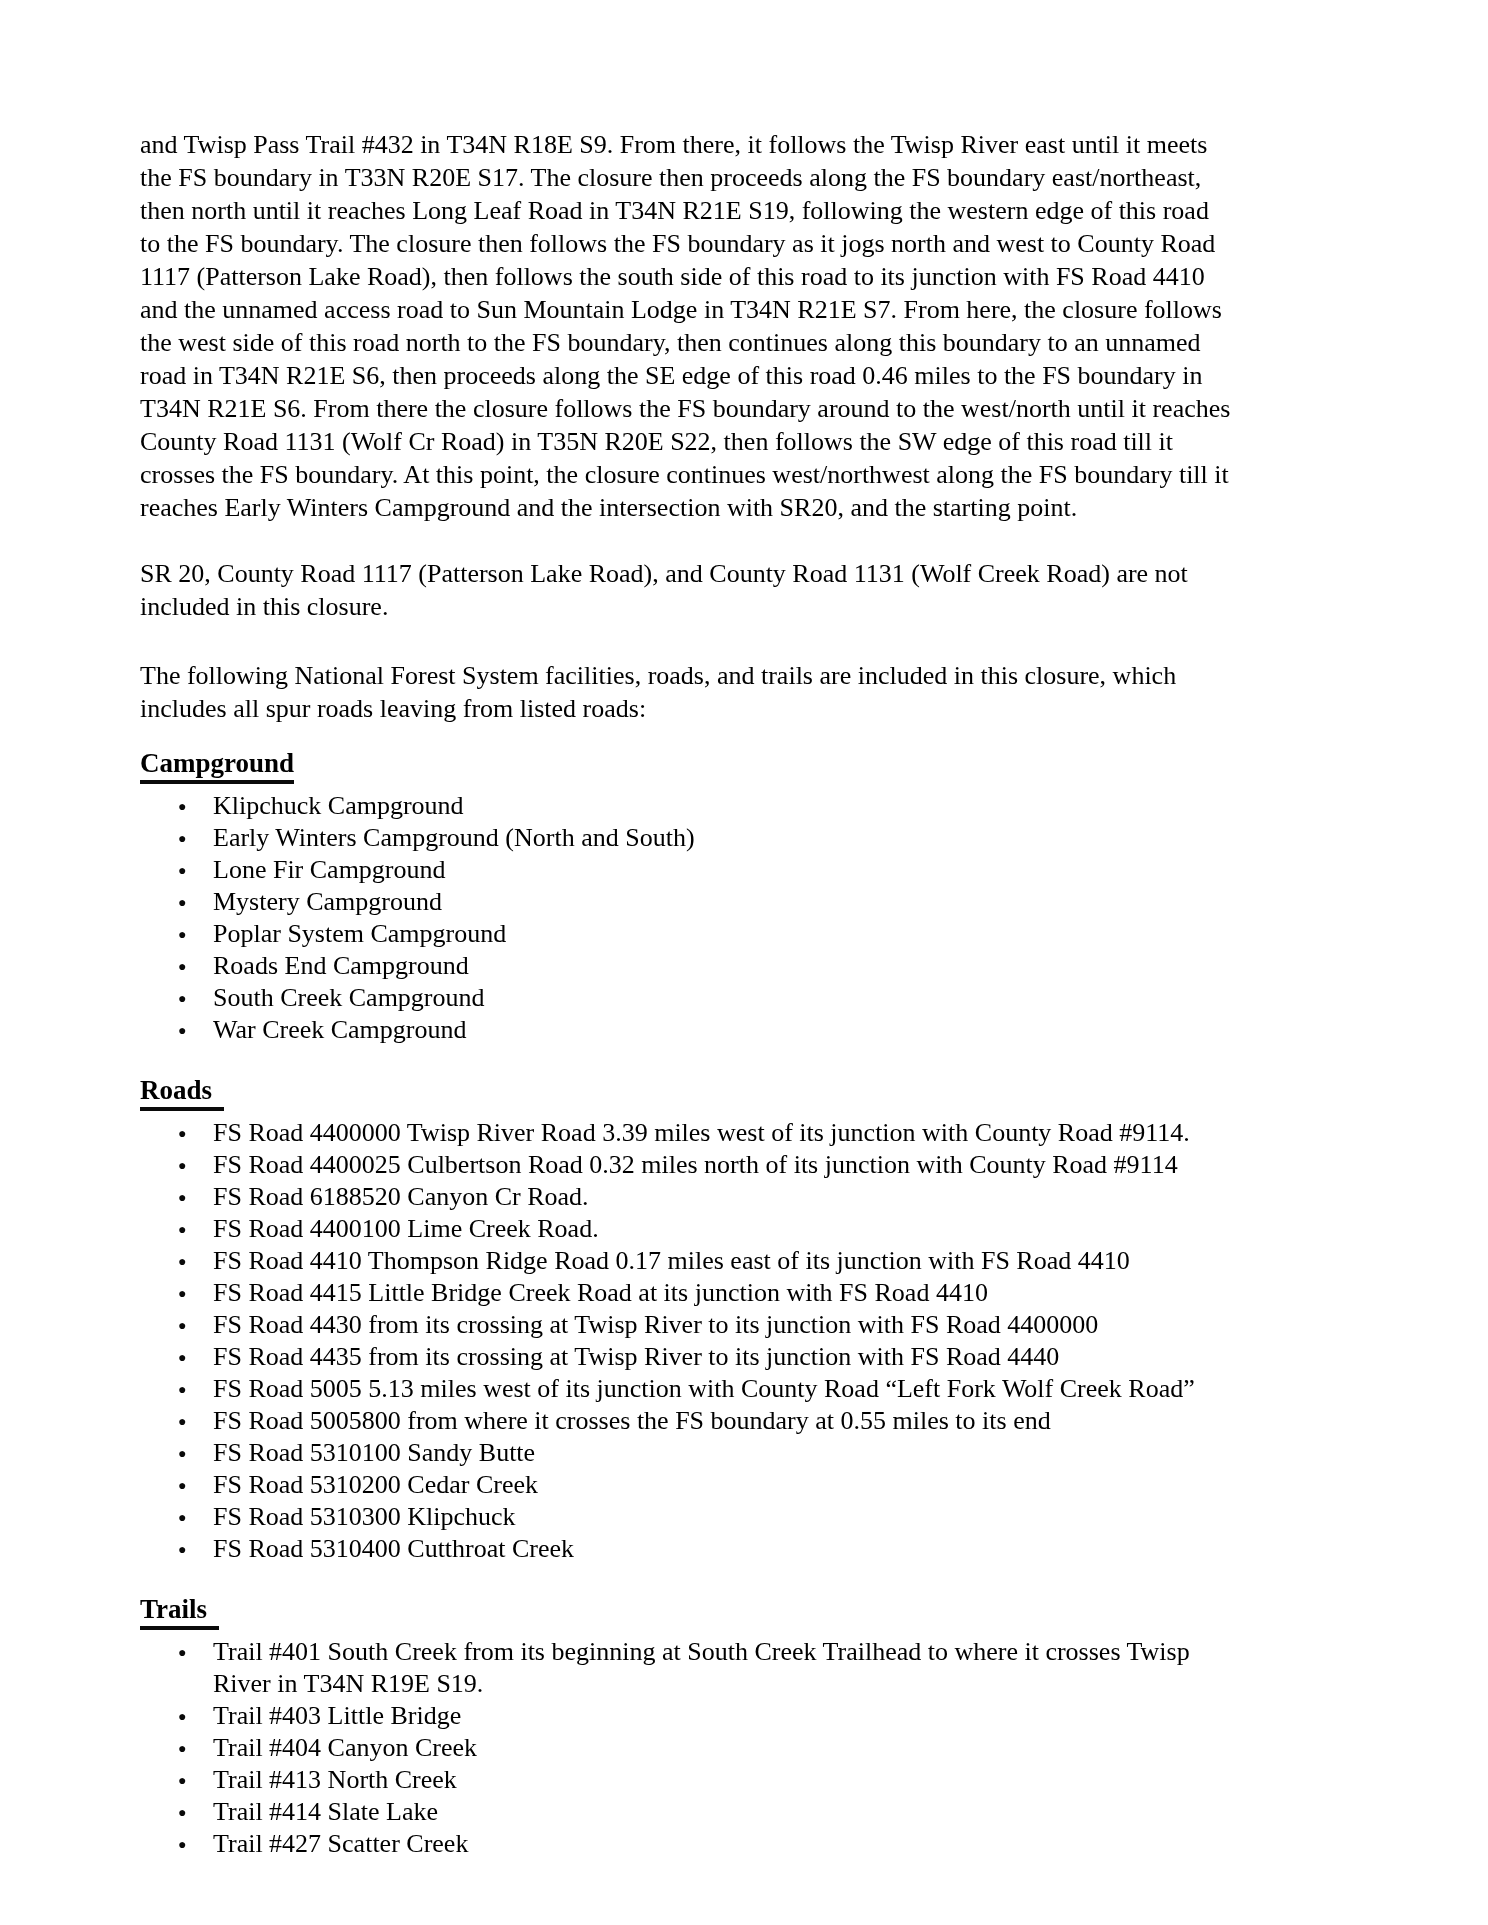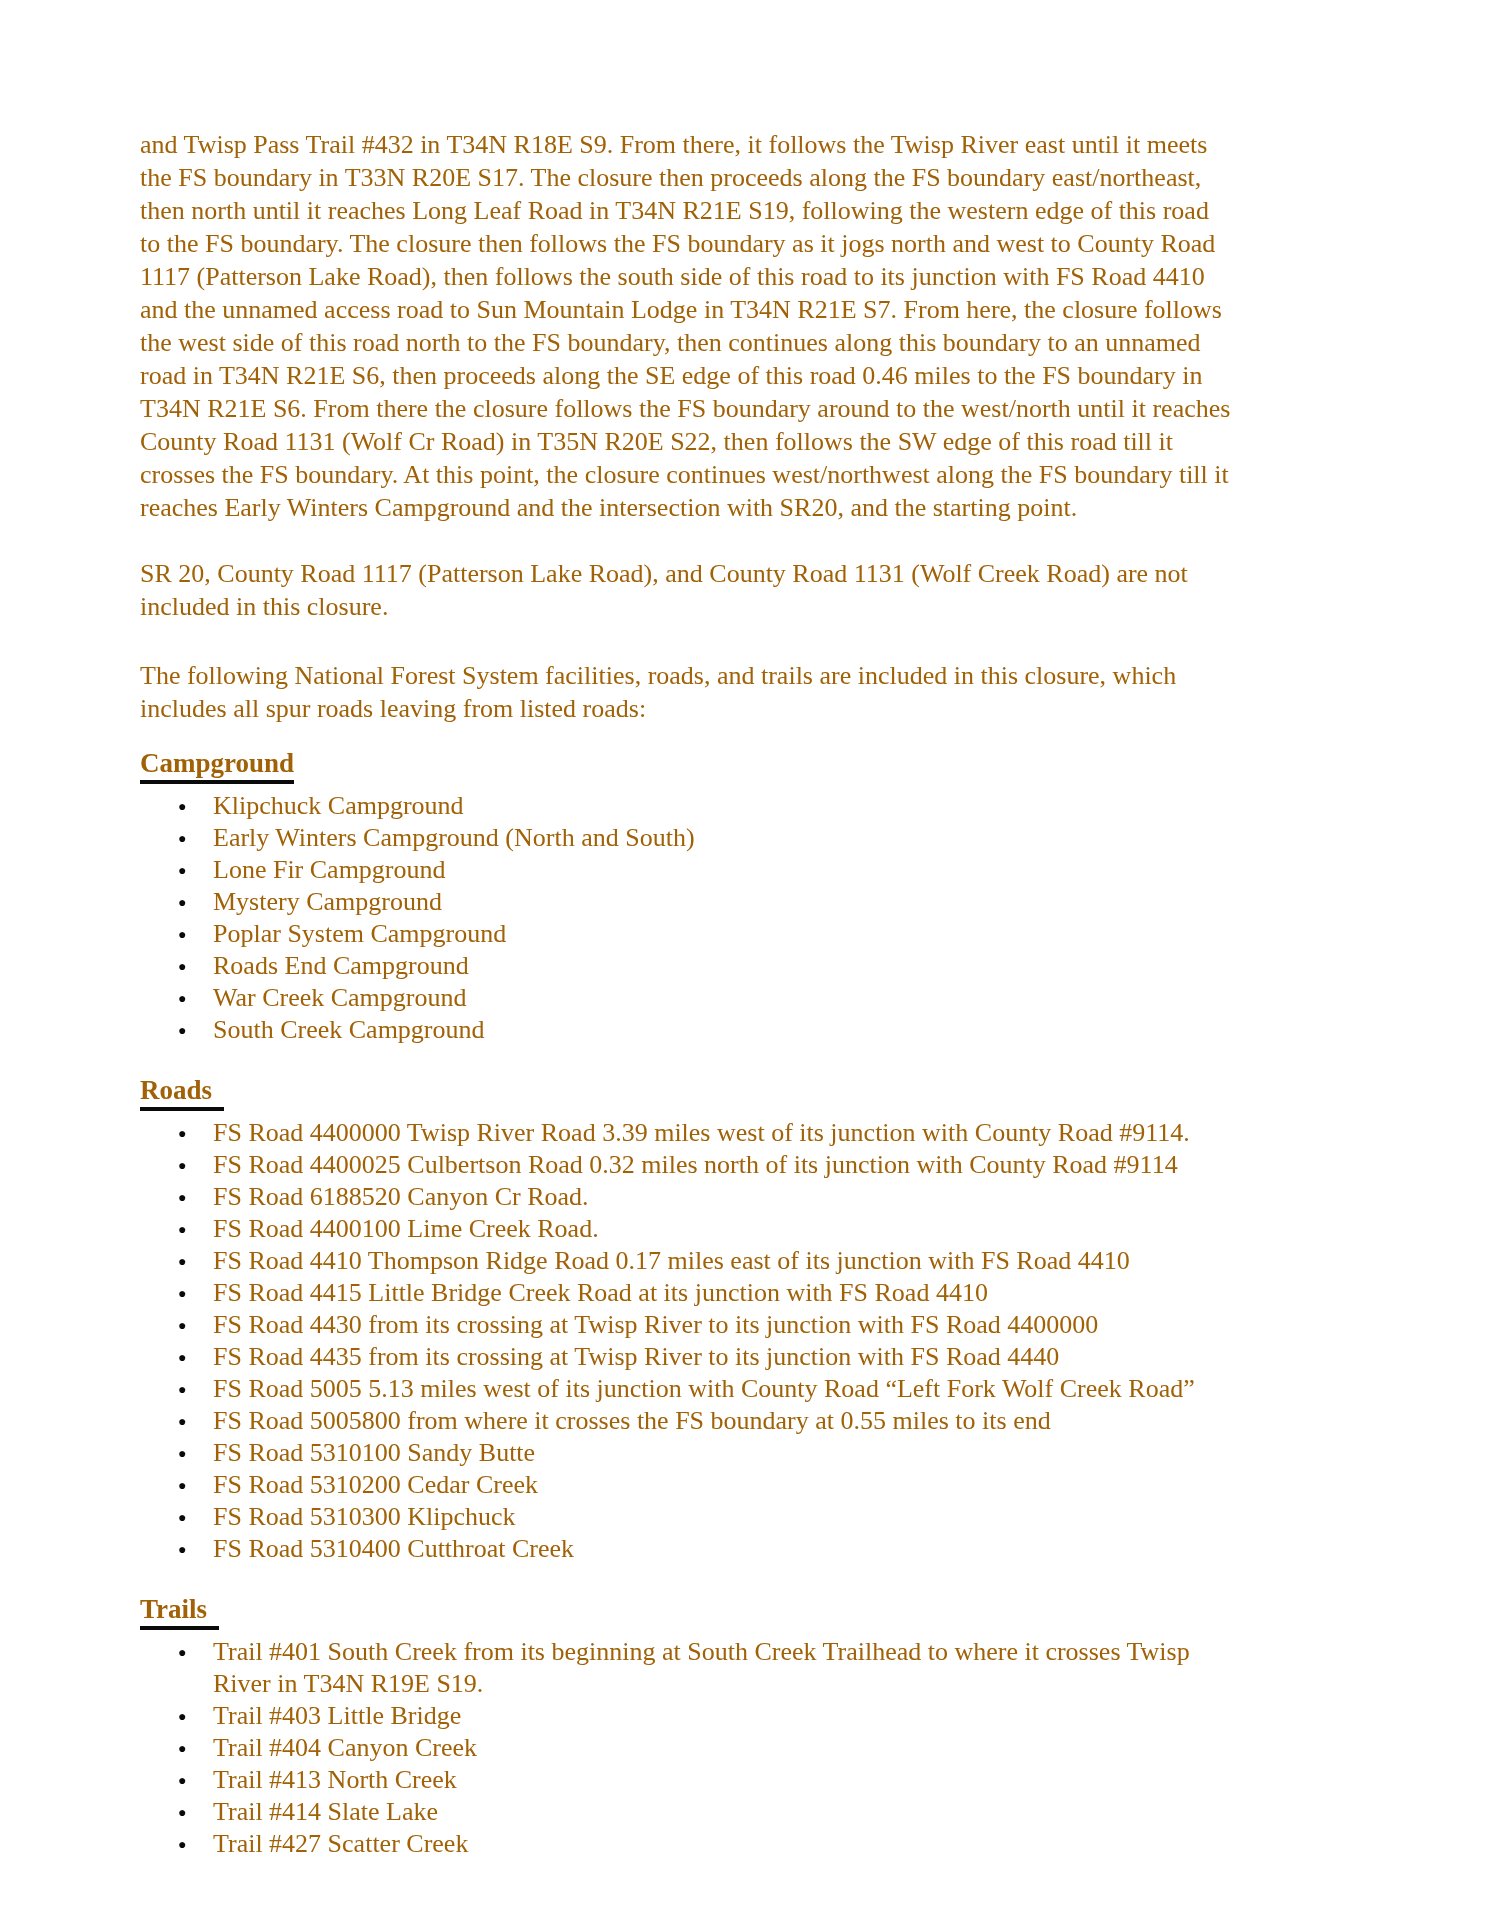--- a/index.html
+++ b/index.html
@@ -5,21 +5,21 @@
   html, body {
     margin: 0;
     padding: 0;
     background: #ffffff;
   }
   .page {
     position: relative;
     width: 1488px;
     height: 1891px;
     background: #ffffff;
-    color: #a16207;
+    color: #000000;
     font-family: "Liberation Serif", "DejaVu Serif", serif;
     box-sizing: border-box;
     padding: 128px 120px 0 140px;
     overflow: hidden;
   }
   .body-para {
     margin: 0 0 33px 0;
     font-size: 26px;
     line-height: 33px;
     white-space: pre-line;
@@ -91,22 +91,22 @@
   <h2 class="section-heading">
     <span class="underlined">Campground</span>
   </h2>
   <ul class="bullet-list">
       <li>Klipchuck Campground</li>
       <li>Early Winters Campground (North and South)</li>
       <li>Lone Fir Campground</li>
       <li>Mystery Campground</li>
       <li>Poplar System Campground</li>
       <li>Roads End Campground</li>
+      <li>South Creek Campground</li>
       <li>War Creek Campground</li>
-      <li>South Creek Campground</li>
     </ul>
 
   <h2 class="section-heading">
     <span class="underlined trail-space">Roads</span>
   </h2>
   <ul class="bullet-list">
       <li>FS Road 4400000 Twisp River Road 3.39 miles west of its junction with County Road #9114.</li>
       <li>FS Road 4400025 Culbertson Road 0.32 miles north of its junction with County Road #9114</li>
       <li>FS Road 6188520 Canyon Cr Road.</li>
       <li>FS Road 4400100 Lime Creek Road.</li>

